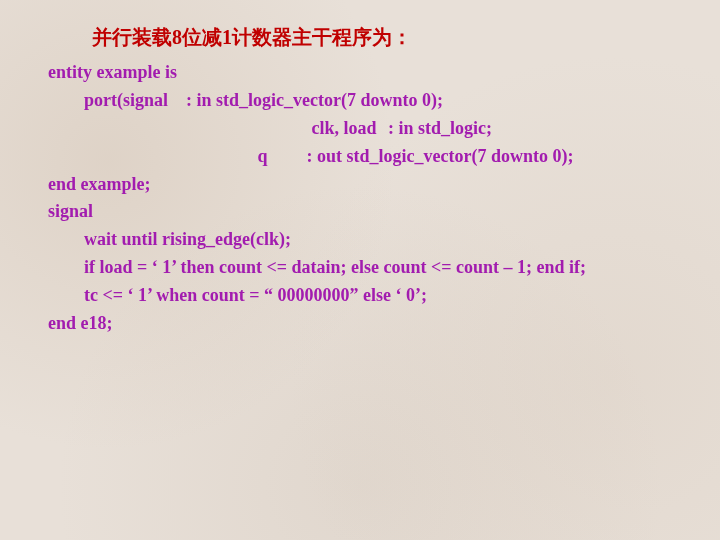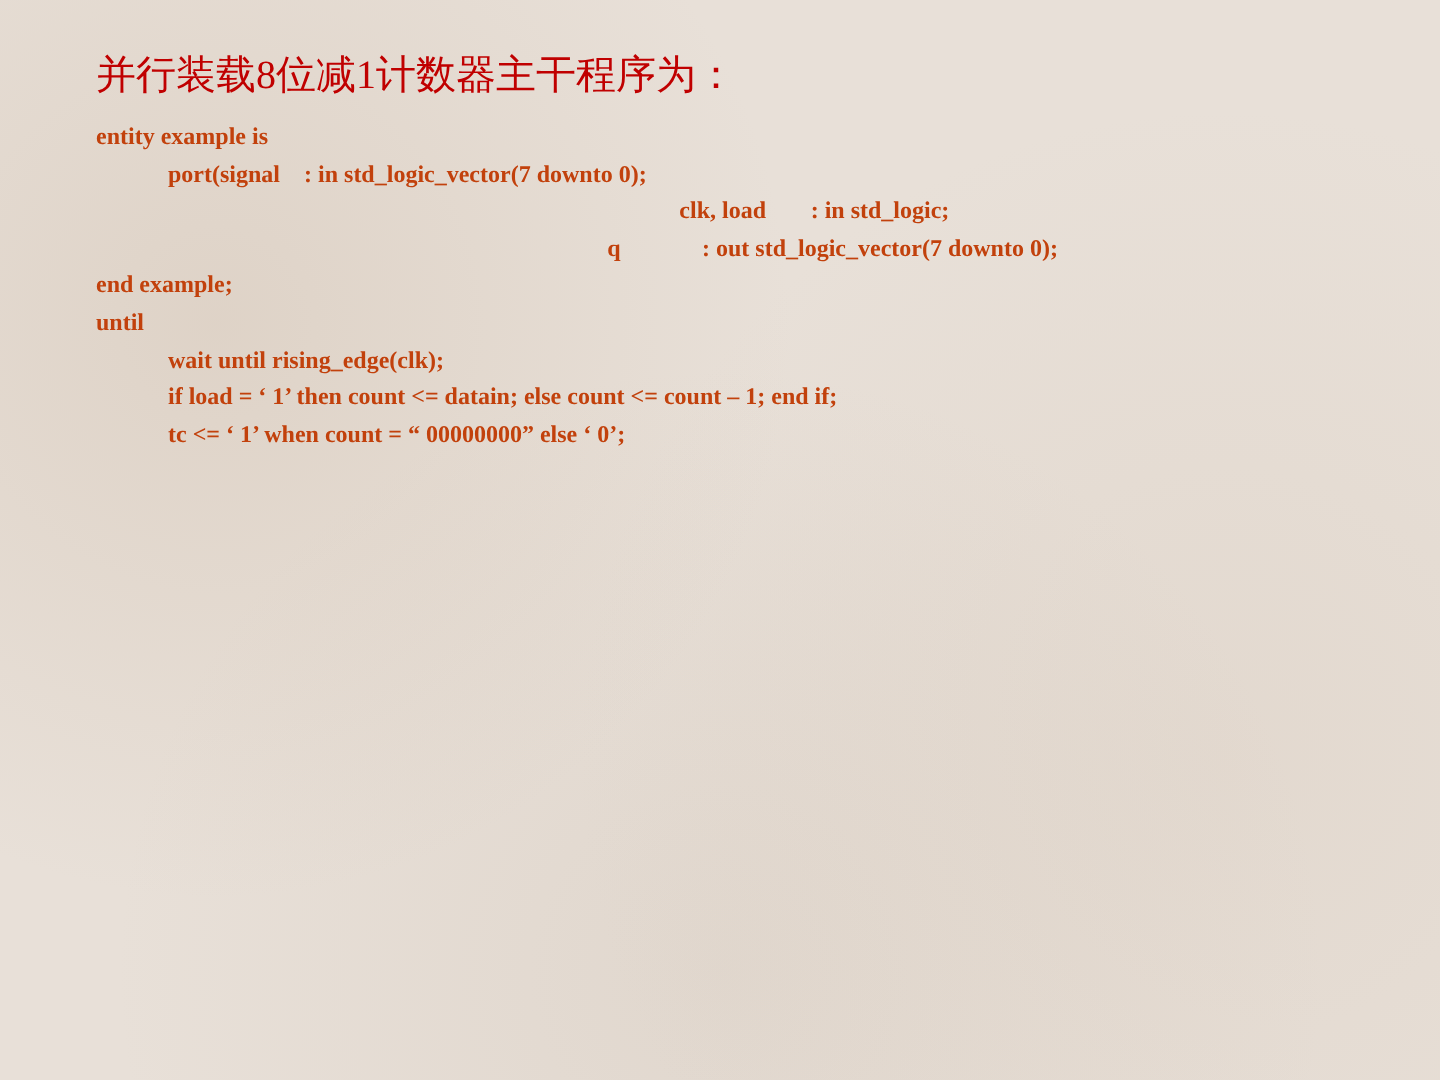--- a/index.html
+++ b/index.html
@@ -13,43 +13,45 @@
         radial-gradient(circle at 85% 70%, rgba(210,195,180,0.25) 0%, transparent 45%),
         radial-gradient(circle at 50% 90%, rgba(195,180,165,0.2) 0%, transparent 50%);
       font-family: "Times New Roman", serif;
       overflow: hidden;
     }
     .content {
       padding: 24px 48px;
     }
     .title {
       color: #c00000;
-      font-weight: normal;
+      font-weight: bold;
       font-size: 20px;
       margin-bottom: 8px;
+      margin-left: 44px;
     }
     .code-line {
-      color: #c2410c;
+      color: #a21caf;
       font-weight: bold;
-      font-size: 12px;
+      font-size: 18px;
       line-height: 1.55;
       white-space: pre;
     }
     .indent1 { padding-left: 36px; }
     .indent2 { padding-left: 72px; text-align: center; }
     .port-name { display: inline-block; width: 88px; }
   </style>
 </head>
 <body>
 
 <div class="content">
   <div class="title">并行装载8位减1计数器主干程序为：</div>
 
   <div class="code-line">entity example is</div>
   <div class="code-line indent1"><span>port(signal</span>    <span>: in std_logic_vector(7 downto 0);</span></div>
   <div class="code-line indent2"><span class="port-name">clk, load</span><span>: in std_logic;</span></div>
   <div class="code-line indent2"><span class="port-name">q</span><span>: out std_logic_vector(7 downto 0);</span></div>
   <div class="code-line">end example;</div>
-  <div class="code-line">until</div>
+  <div class="code-line">signal</div>
   <div class="code-line indent1">wait until rising_edge(clk);</div>
   <div class="code-line indent1">if load = ‘ 1’ then count &lt;= datain; else count &lt;= count – 1; end if;</div>
   <div class="code-line indent1">tc &lt;= ‘ 1’ when count = “ 00000000” else ‘ 0’;</div>
+  <div class="code-line">end e18;</div>
 </div>
 
 </body></html>

